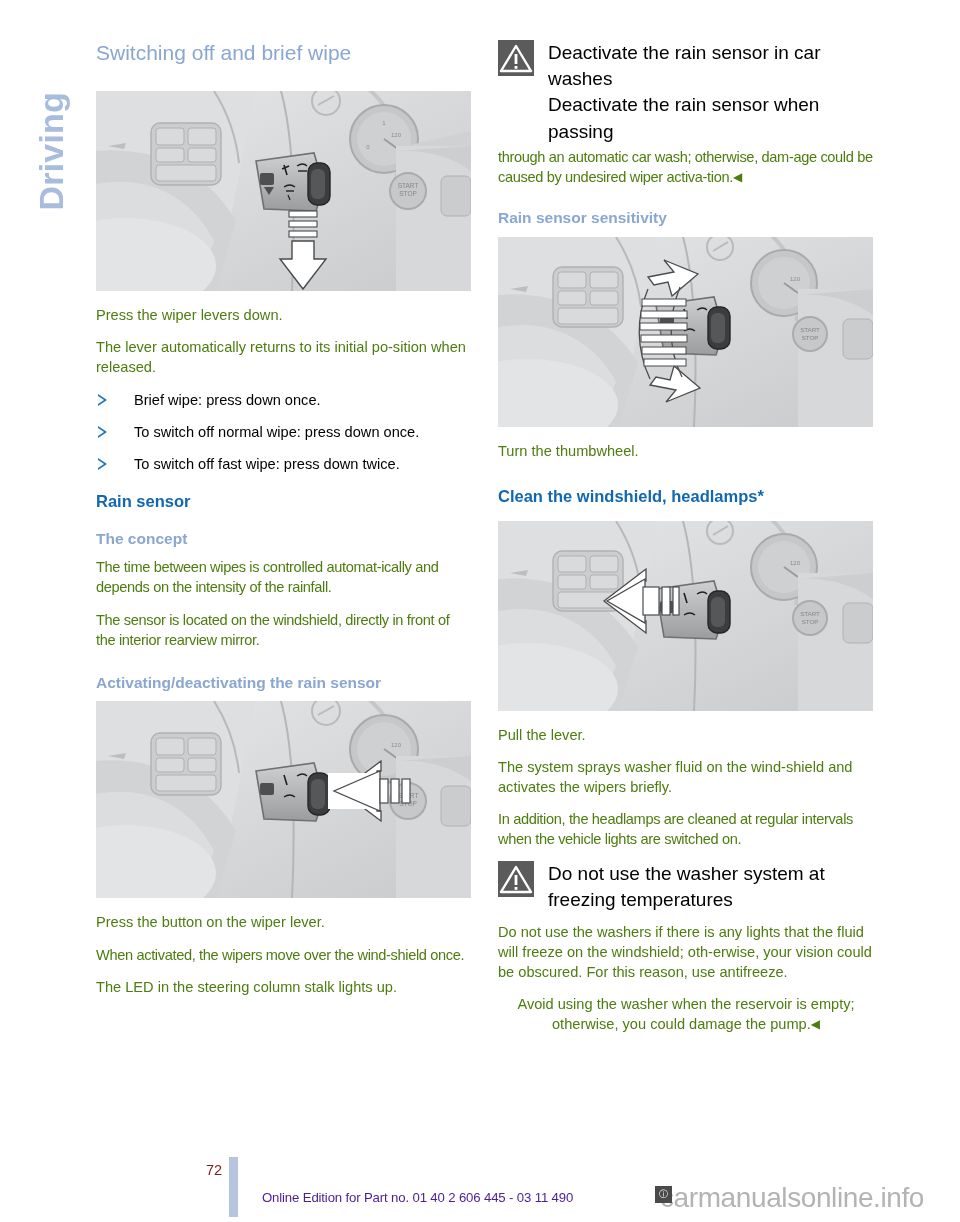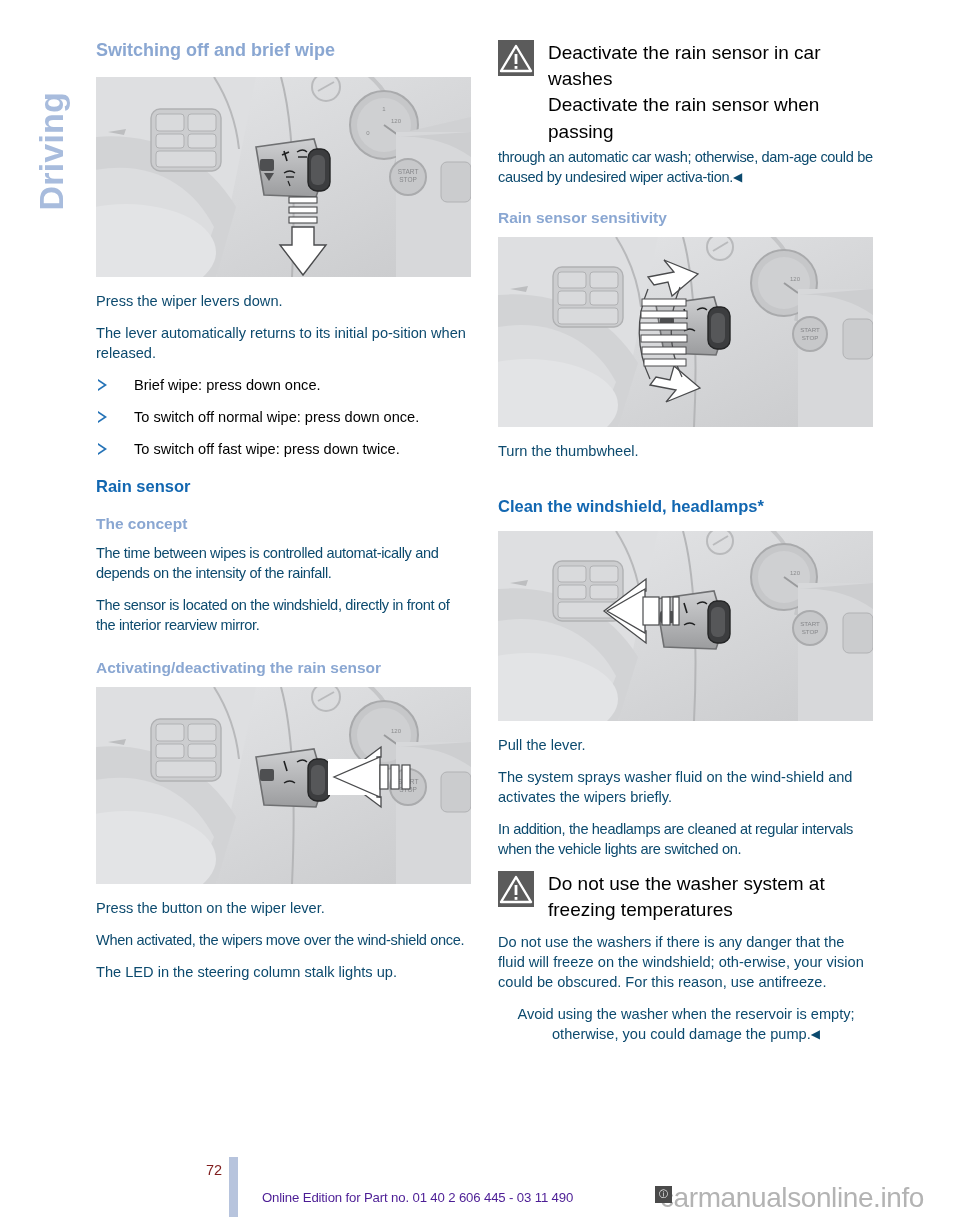--- a/index.html
+++ b/index.html
@@ -51,23 +51,23 @@
   .col {
     position: absolute;
     top: 40px;
     width: 376px;
   }
   .col-left  { left: 96px; }
   .col-right { left: 498px; }
 
   
   h2.sec-title {
-    margin: 0 0 15px 0;
-    font-size: 18px;
-    font-weight: bold;
+    margin: 0 0 26px 0;
+    font-size: 21px;
+    font-weight: normal;
     color: #8aa7d2;
     line-height: 1.2;
   }
   h1.main-title {
     margin: 0 0 8px 0;
     font-size: 16.5px;
     font-weight: bold;
     color: #1267b1;
     line-height: 1.2;
   }
@@ -77,21 +77,21 @@
     font-weight: bold;
     color: #8aa7d2;
     line-height: 1.2;
   }
 
   
   p.body {
     margin: 0 0 12px 0;
     font-size: 14.6px;
     line-height: 1.38;
-    color: #0c4a6e;
+    color: #4d7c0f;
   }
   p.squeeze { letter-spacing: -0.35px; }
 
   
   ul.bullets {
     list-style: none;
     margin: 0 0 12px 0;
     padding: 0;
   }
   ul.bullets li {
@@ -435,21 +435,21 @@
           <rect x="144" y="62" width="44" height="7" fill="#ffffff" stroke="#4a4b4d" stroke-width="1"></rect>
           <rect x="143" y="74" width="46" height="7" fill="#ffffff" stroke="#4a4b4d" stroke-width="1"></rect>
           <rect x="142" y="86" width="47" height="7" fill="#ffffff" stroke="#4a4b4d" stroke-width="1"></rect>
           <rect x="143" y="98" width="46" height="7" fill="#ffffff" stroke="#4a4b4d" stroke-width="1"></rect>
           <rect x="144" y="110" width="44" height="7" fill="#ffffff" stroke="#4a4b4d" stroke-width="1"></rect>
           <rect x="146" y="122" width="42" height="7" fill="#ffffff" stroke="#4a4b4d" stroke-width="1"></rect>
         </g>
       </svg>
     </div>
 
-    <p class="body" style="margin-bottom:36px;">Turn the thumbwheel.</p>
+    <p class="body" style="margin-bottom:26px;">Turn the thumbwheel.</p>
 
     <h1 class="main-title" style="margin-bottom:14px;">Clean the windshield, headlamps*</h1>
 
     <div class="fig" style="height:190px;">
       <svg viewBox="0 0 375 190" preserveAspectRatio="none">
         <rect x="0" y="0" width="375" height="190" fill="url(#gDash)"></rect>
         <path d="M0 0 H160 L120 190 H0 Z" fill="#dedfe1"></path>
         <path d="M0 58 C60 53 110 78 140 126 L120 190 H0 Z" fill="#d2d3d5"></path>
         <path d="M-10 92 C50 78 95 102 118 145 L100 190 H-10 Z" fill="#dcdddf"></path>
         <ellipse cx="30" cy="168" rx="90" ry="46" fill="#e3e4e6"></ellipse>
@@ -503,21 +503,21 @@
         <span class="warn-icon">
           <svg width="36" height="36" viewBox="0 0 36 36">
             <rect width="36" height="36" fill="#5b5b5b"></rect>
             <path d="M18 6 L33 31 H3 Z" fill="none" stroke="#ffffff" stroke-width="2.4" stroke-linejoin="round"></path>
             <rect x="16.6" y="14" width="2.8" height="10" fill="#ffffff"></rect>
             <rect x="16.6" y="26" width="2.8" height="2.8" fill="#ffffff"></rect>
           </svg>
         </span>
         <span>Do not use the washer system at freezing temperatures</span>
       </div>
-      <p class="body" style="margin-top:8px;">Do not use the washers if there is any danger that the fluid will freeze on the windshield; oth-erwise, your vision could be obscured. For this reason, use antifreeze.</p>
+      <p class="body" style="margin-top:8px;">Do not use the washers if there is any lights that the fluid will freeze on the windshield; oth-erwise, your vision could be obscured. For this reason, use antifreeze.</p>
       <p class="body" style="margin-bottom:0;text-align:center;"><span>Avoid using the washer when the reservoir is empty; otherwise, you could damage the pump.</span><span class="endmark">◀</span></p>
     </div>
   </div>
 
   <div class="footer-rule"></div>
   <div class="page-number">72</div>
   <div class="footer-text">Online Edition for Part no. 01 40 2 606 445 - 03 11 490</div>
   <div class="watermark">carmanualsonline.info</div>
   <div class="wm-badge">ⓘ</div>
 

